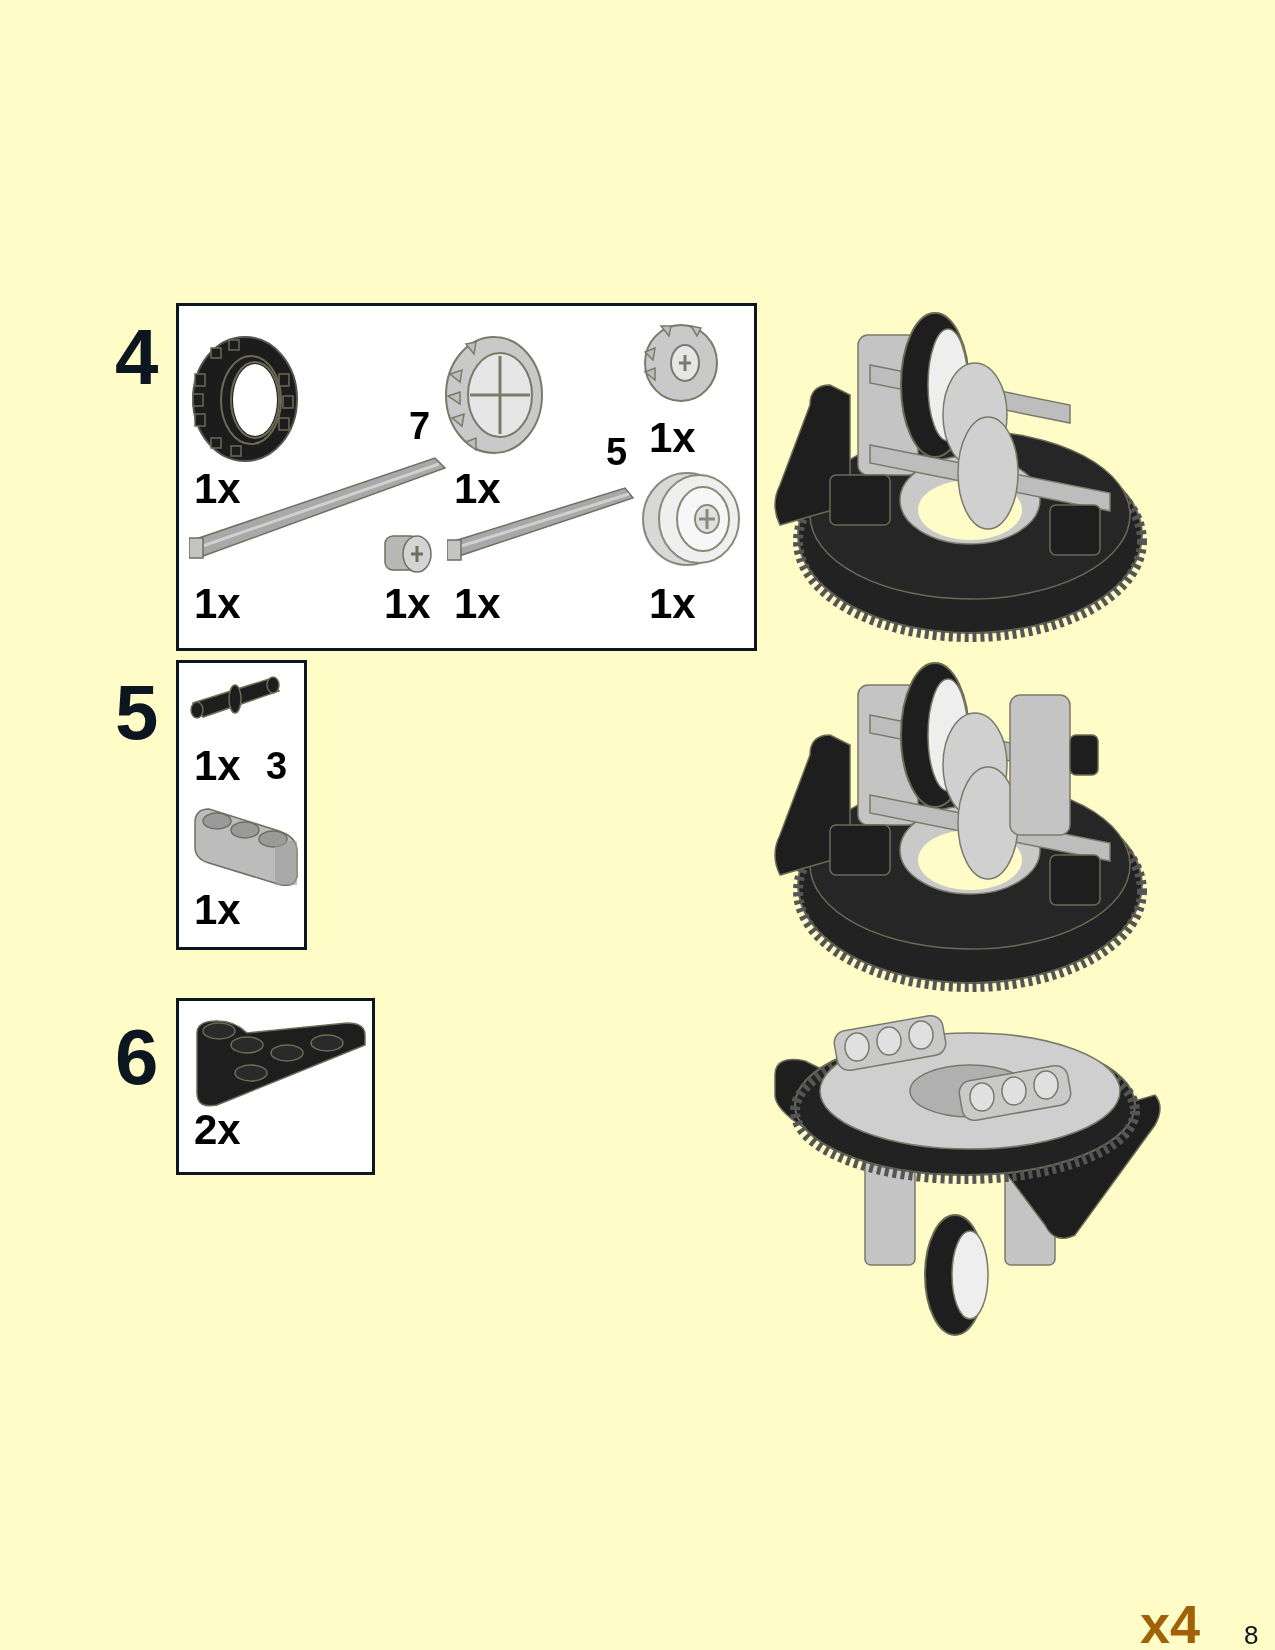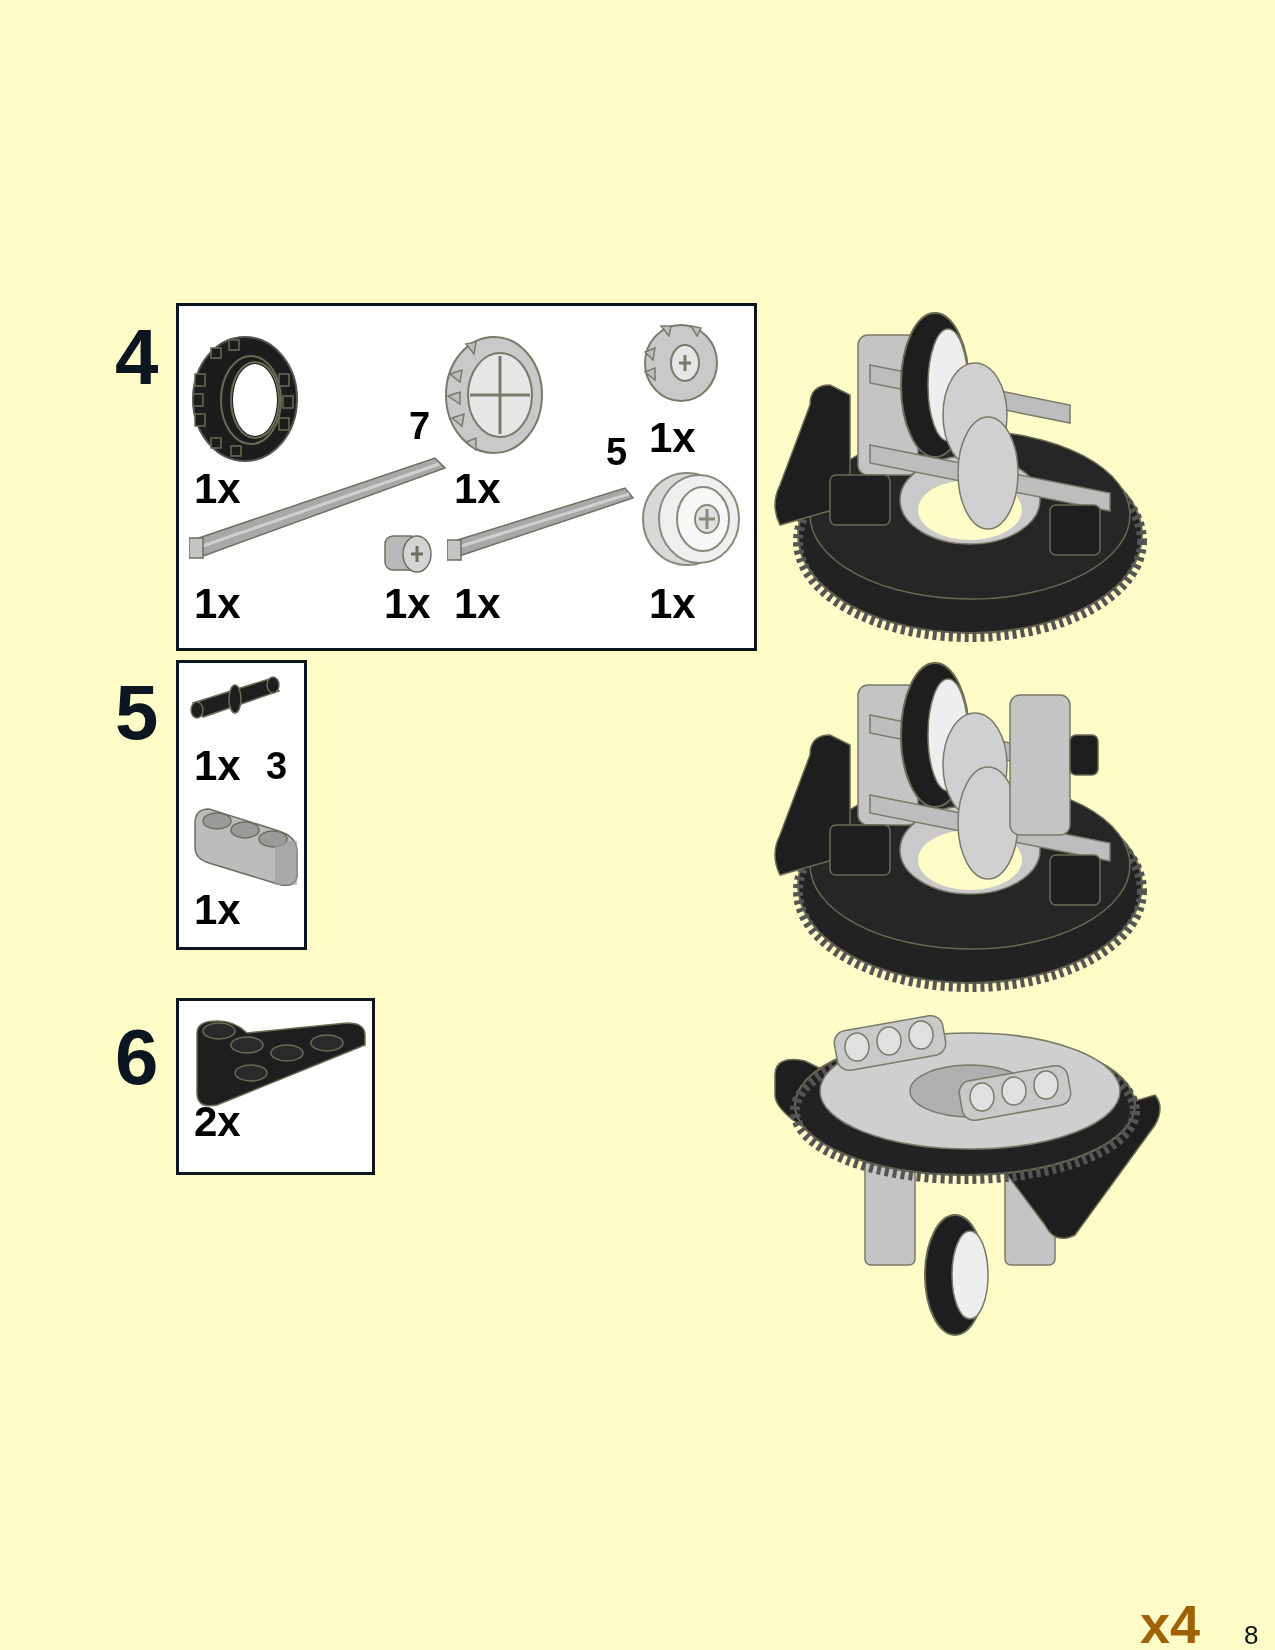--- a/index.html
+++ b/index.html
@@ -173,21 +173,21 @@
       <path d="M10 20 Q10 8 30 8 Q48 8 60 20 L160 10 Q178 10 178 22 L178 32 L30 92 Q10 96 10 80 Z" fill="#1e1e1e" stroke="#6b6b55" stroke-width="1.5"></path>
       <g fill="#2a2a2a" stroke="#6b6b55" stroke-width="1.5">
         <ellipse cx="32" cy="18" rx="16" ry="8"></ellipse>
         <ellipse cx="60" cy="32" rx="16" ry="8"></ellipse>
         <ellipse cx="100" cy="40" rx="16" ry="8"></ellipse>
         <ellipse cx="140" cy="30" rx="16" ry="8"></ellipse>
         <ellipse cx="64" cy="60" rx="16" ry="8"></ellipse>
       </g>
     </svg>
   </div>
-  <div class="qty" style="left:15px; top:100px;text-align:right;">2x</div>
+  <div class="qty" style="left:15px; top:108px;text-align:right;">2x</div>
 </div>
 
 <div class="assembly" style="left:770px; top:305px;">
   <svg width="380" height="340" viewBox="0 0 380 340">
 
     <ellipse cx="200" cy="230" rx="172" ry="98" fill="#222" stroke="#6b6b55" stroke-width="2"></ellipse>
     <ellipse cx="200" cy="236" rx="172" ry="96" fill="none" stroke="#555" stroke-width="10" stroke-dasharray="4 4"></ellipse>
     <ellipse cx="200" cy="210" rx="160" ry="84" fill="#262626" stroke="#6b6b55" stroke-width="1.5"></ellipse>
     <ellipse cx="200" cy="195" rx="70" ry="44" fill="#c9c9c9" stroke="#7a7a6a" stroke-width="1.5"></ellipse>
     <ellipse cx="200" cy="205" rx="52" ry="30" fill="#FFFCC8"></ellipse>

